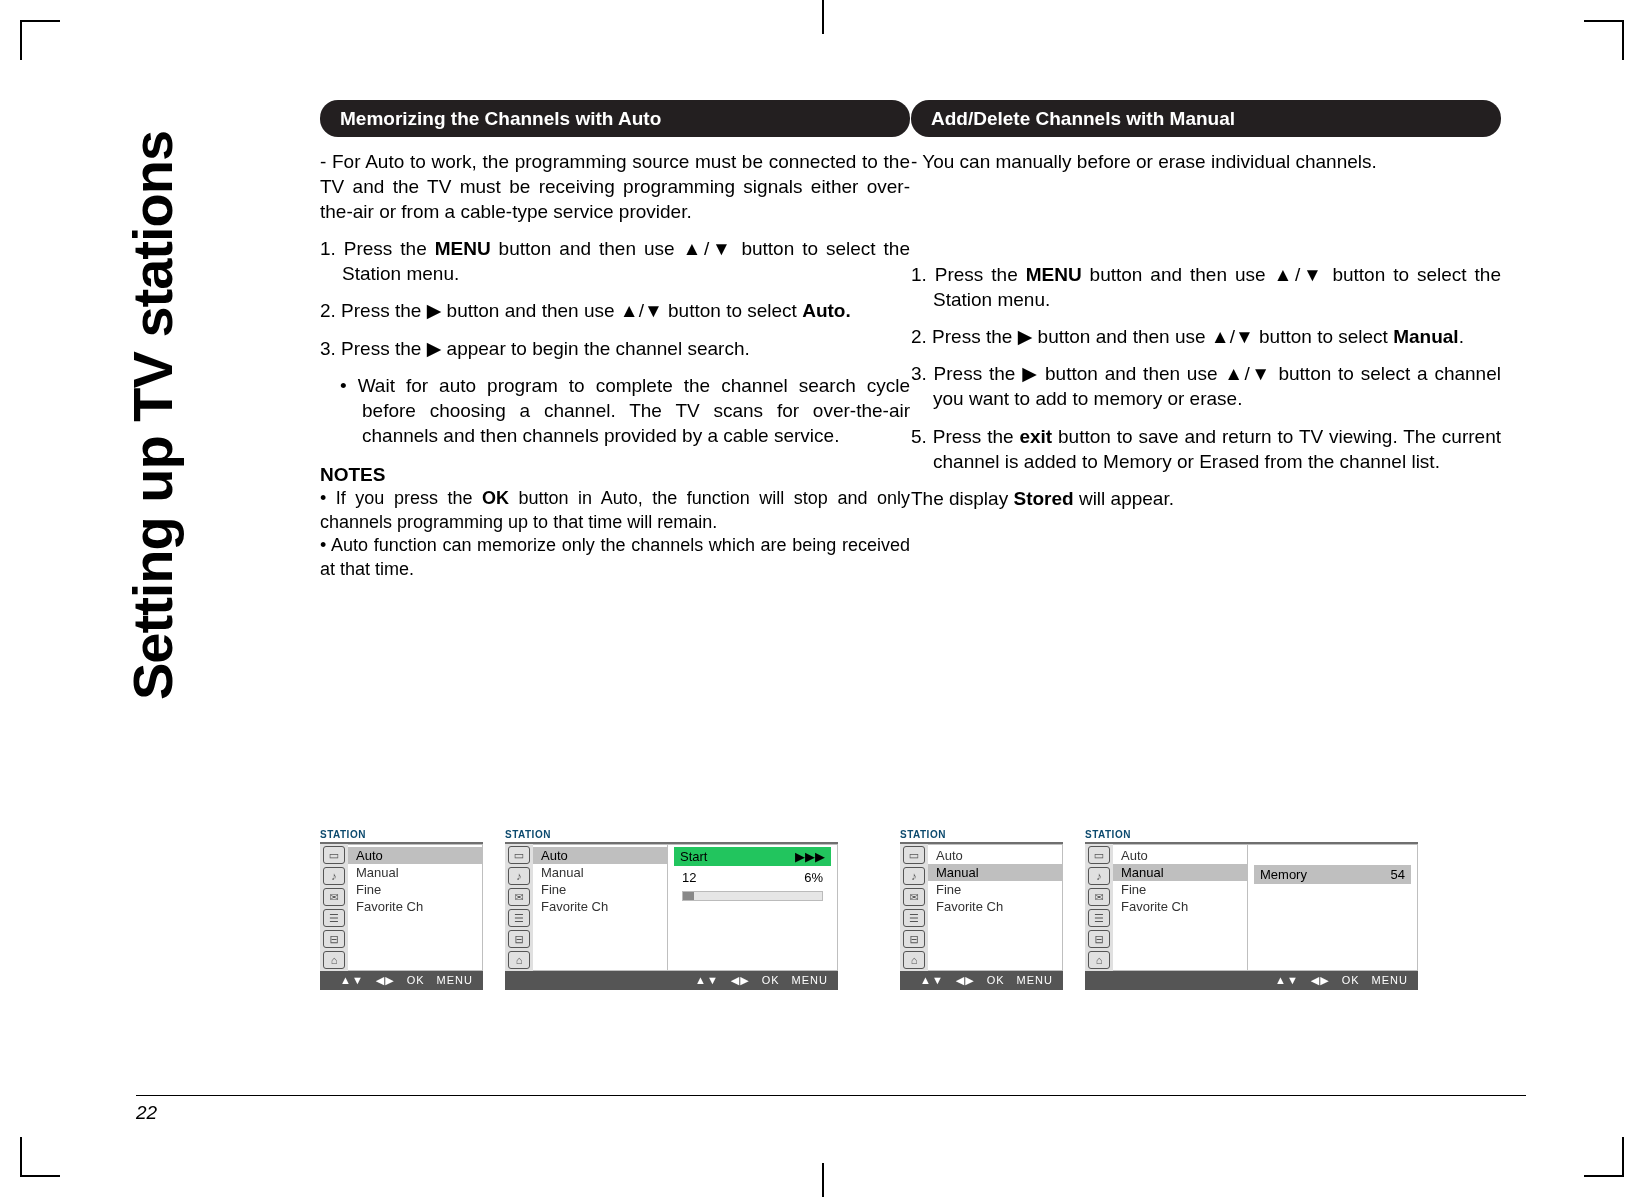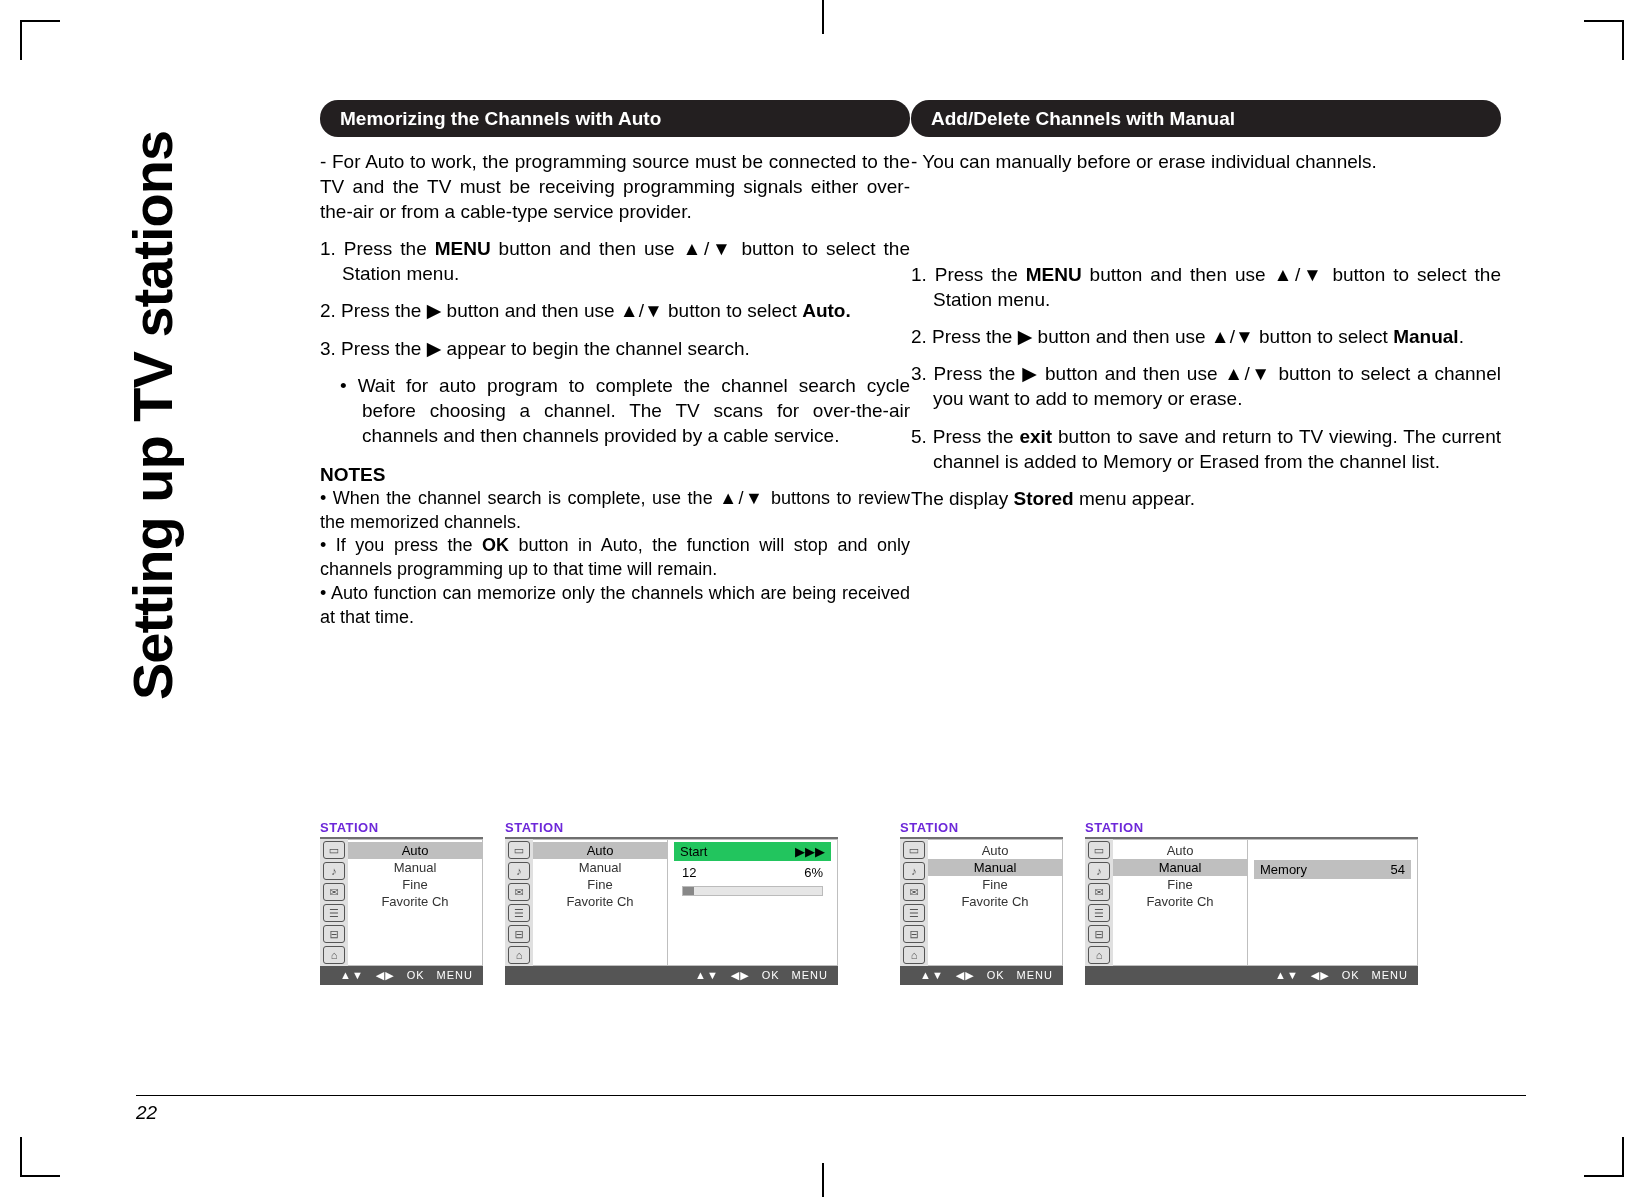--- a/index.html
+++ b/index.html
@@ -83,25 +83,26 @@
     width: 1200px;
     display: flex;
     gap: 22px;
   }
   .osd {
     display: flex;
     flex-direction: column;
     font-size: 13px;
   }
   .osd-title {
-    color: #6d28d9;
+    color: #0c4a6e;
     font-weight: 700;
-    font-size: 13px;
+    font-size: 10px;
     margin-bottom: 2px;
     letter-spacing: 0.5px;
+    margin-top: 9px;
   }
   .osd-body {
     display: flex;
     border-top: 2px solid #6f6f6f;
   }
   .osd-icons {
     width: 28px;
     background: #e0e0e0;
     display: flex;
     flex-direction: column;
@@ -115,21 +116,20 @@
     border-radius: 3px;
     display:flex; align-items:center; justify-content:center;
     font-size:11px; color:#555;
   }
   .osd-list {
     background: #fff;
     border: 1px solid #bfbfbf;
     border-left: none;
     min-width: 135px;
     padding: 2px 0;
-    text-align: center;
   }
   .osd-list .row {
     padding: 1px 8px;
     color: #333;
   }
   .osd-list .row.sel {
     background: #bfbfbf;
     color: #000;
   }
   .osd-right {
@@ -198,23 +198,20 @@
           <span>2. Press the </span><span class="tri">▶</span><span> button and then use </span><span class="tri">▲</span><span>/</span><span class="tri">▼</span><span> button to select </span><b style="font-family:'Arial Black',Arial;">Auto.</b>
         </p>
 
         <p class="para indent">
           <span>3. Press the </span><span class="tri">▶</span><span> appear to begin the channel search.</span>
         </p>
         <p class="para indent2">• Wait for auto program to complete the channel search cycle before choosing a channel. The TV scans for over-the-air channels and then channels provided by a cable service.</p>
 
         <p class="notes-h">NOTES</p>
         <p class="notes">
-          <span>• When the channel search is complete, use the </span><span class="tri">▲</span><span>/</span><span class="tri">▼</span><span> buttons to review the memorized channels.</span>
-        </p>
-        <p class="notes">
           <span>• If you press the </span><b>OK</b><span> button in Auto, the function will stop and only channels programming up to that time will remain.</span>
         </p>
         <p class="notes">• Auto function can memorize only the channels which are being received at that time.</p>
       </div>
 
       <div class="col">
         <div class="pill">Add/Delete Channels with Manual</div>
         <p class="para">- You can manually before or erase individual channels.</p>
 
         <div style="height:70px"></div>
@@ -230,21 +227,21 @@
         <p class="para indent">
           <span>3. Press the </span><span class="tri">▶</span><span> button and then use </span><span class="tri">▲</span><span>/</span><span class="tri">▼</span><span> button to select a channel you want to add to memory or erase.</span>
         </p>
 
 
         <p class="para indent">
           <span>5. Press the </span><b>exit</b><span> button to save and return to TV viewing. The current channel is added to Memory or Erased from the channel list.</span>
         </p>
 
         <p class="para">
-          <span>The display </span><b style="font-family:'Arial Black',Arial;">Stored</b><span> menu appear.</span>
+          <span>The display </span><b style="font-family:'Arial Black',Arial;">Stored</b><span> will appear.</span>
         </p>
       </div>
     </div>
   </div>
 
   <div class="osd-row">
 
     <div class="osd">
       <div class="osd-title">STATION</div>
       <div class="osd-body">

